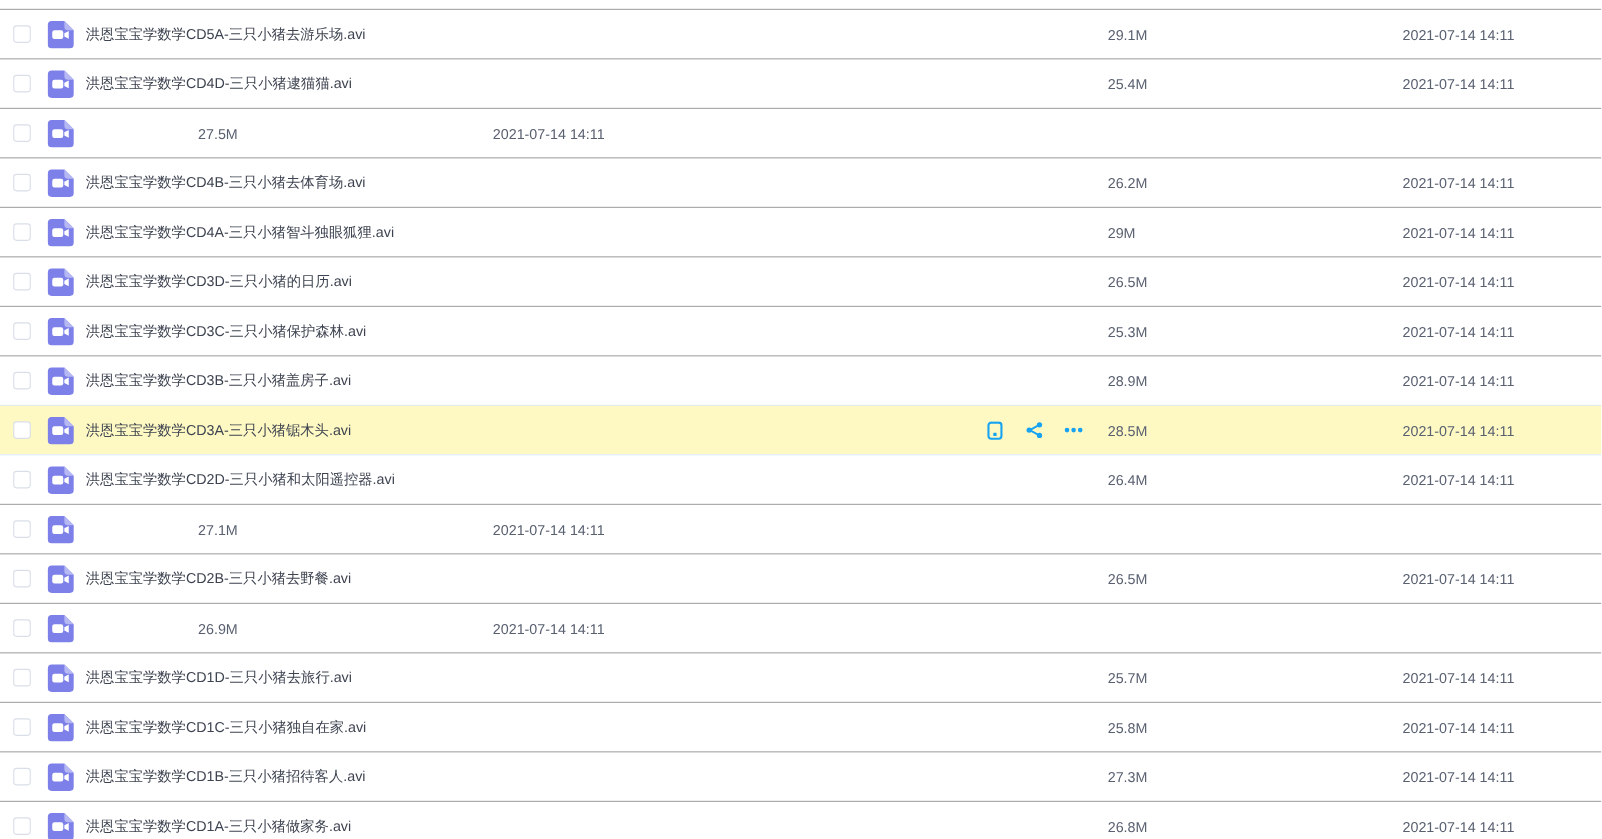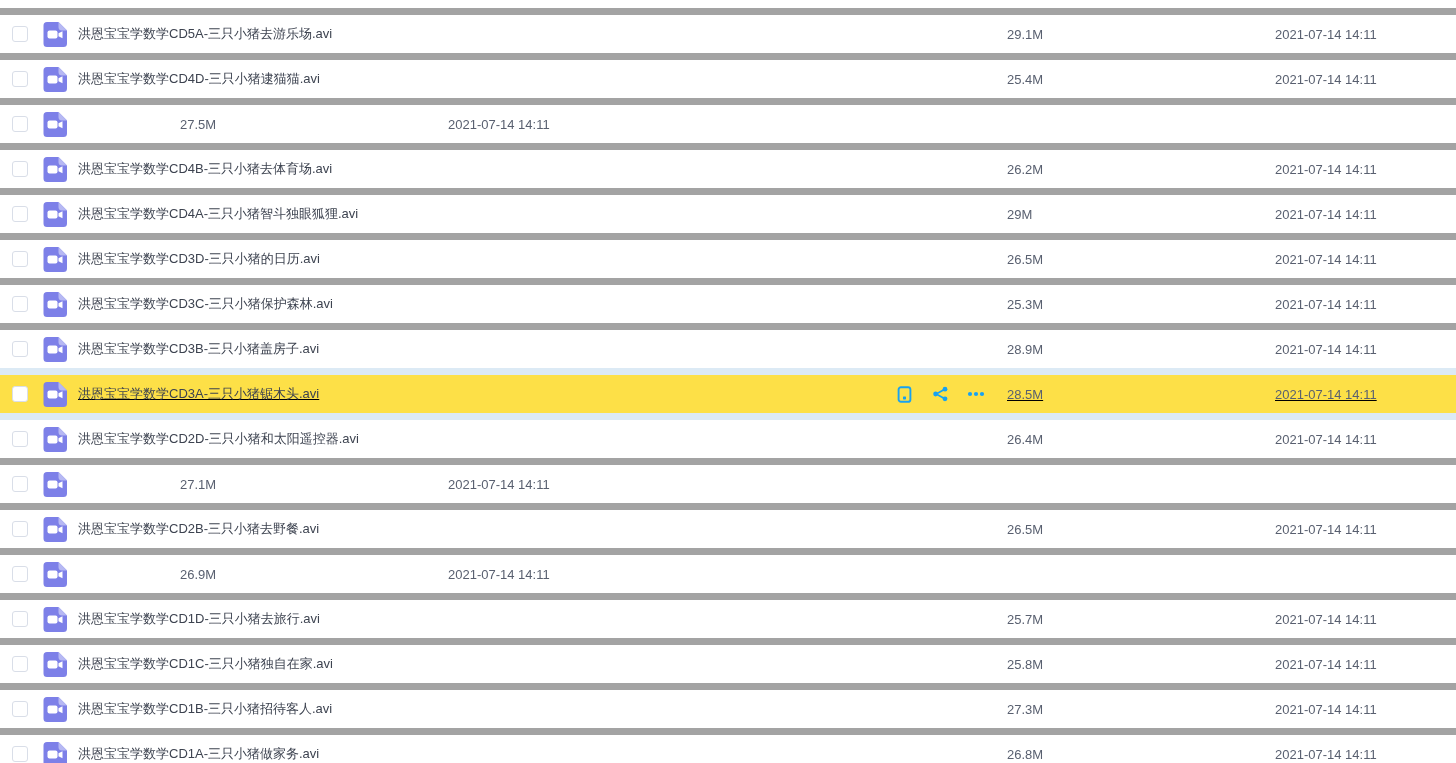--- a/index.html
+++ b/index.html
@@ -16,29 +16,28 @@
     background: #ffffff;
   }
   .list-top-spacer {
     height: 8px;
   }
   .row {
     display: flex;
     align-items: center;
     height: 45px;
     box-sizing: border-box;
-    border-top: 7px solid #a3a3a3;
+    border-top: 1px solid #a3a3a3;
     padding-left: 12px;
     background: #ffffff;
     cursor: default;
   }
   .row.hover {
-    background: #fde047;
+    background: #fef9c3;
     border-top-color: #dceaf5;
-    text-decoration: underline;
   }
   .row.hover + .row {
     border-top-color: #dceaf5;
   }
   .checkbox {
     flex: none;
     width: 16px;
     height: 16px;
     box-sizing: border-box;
     background: #ffffff;

